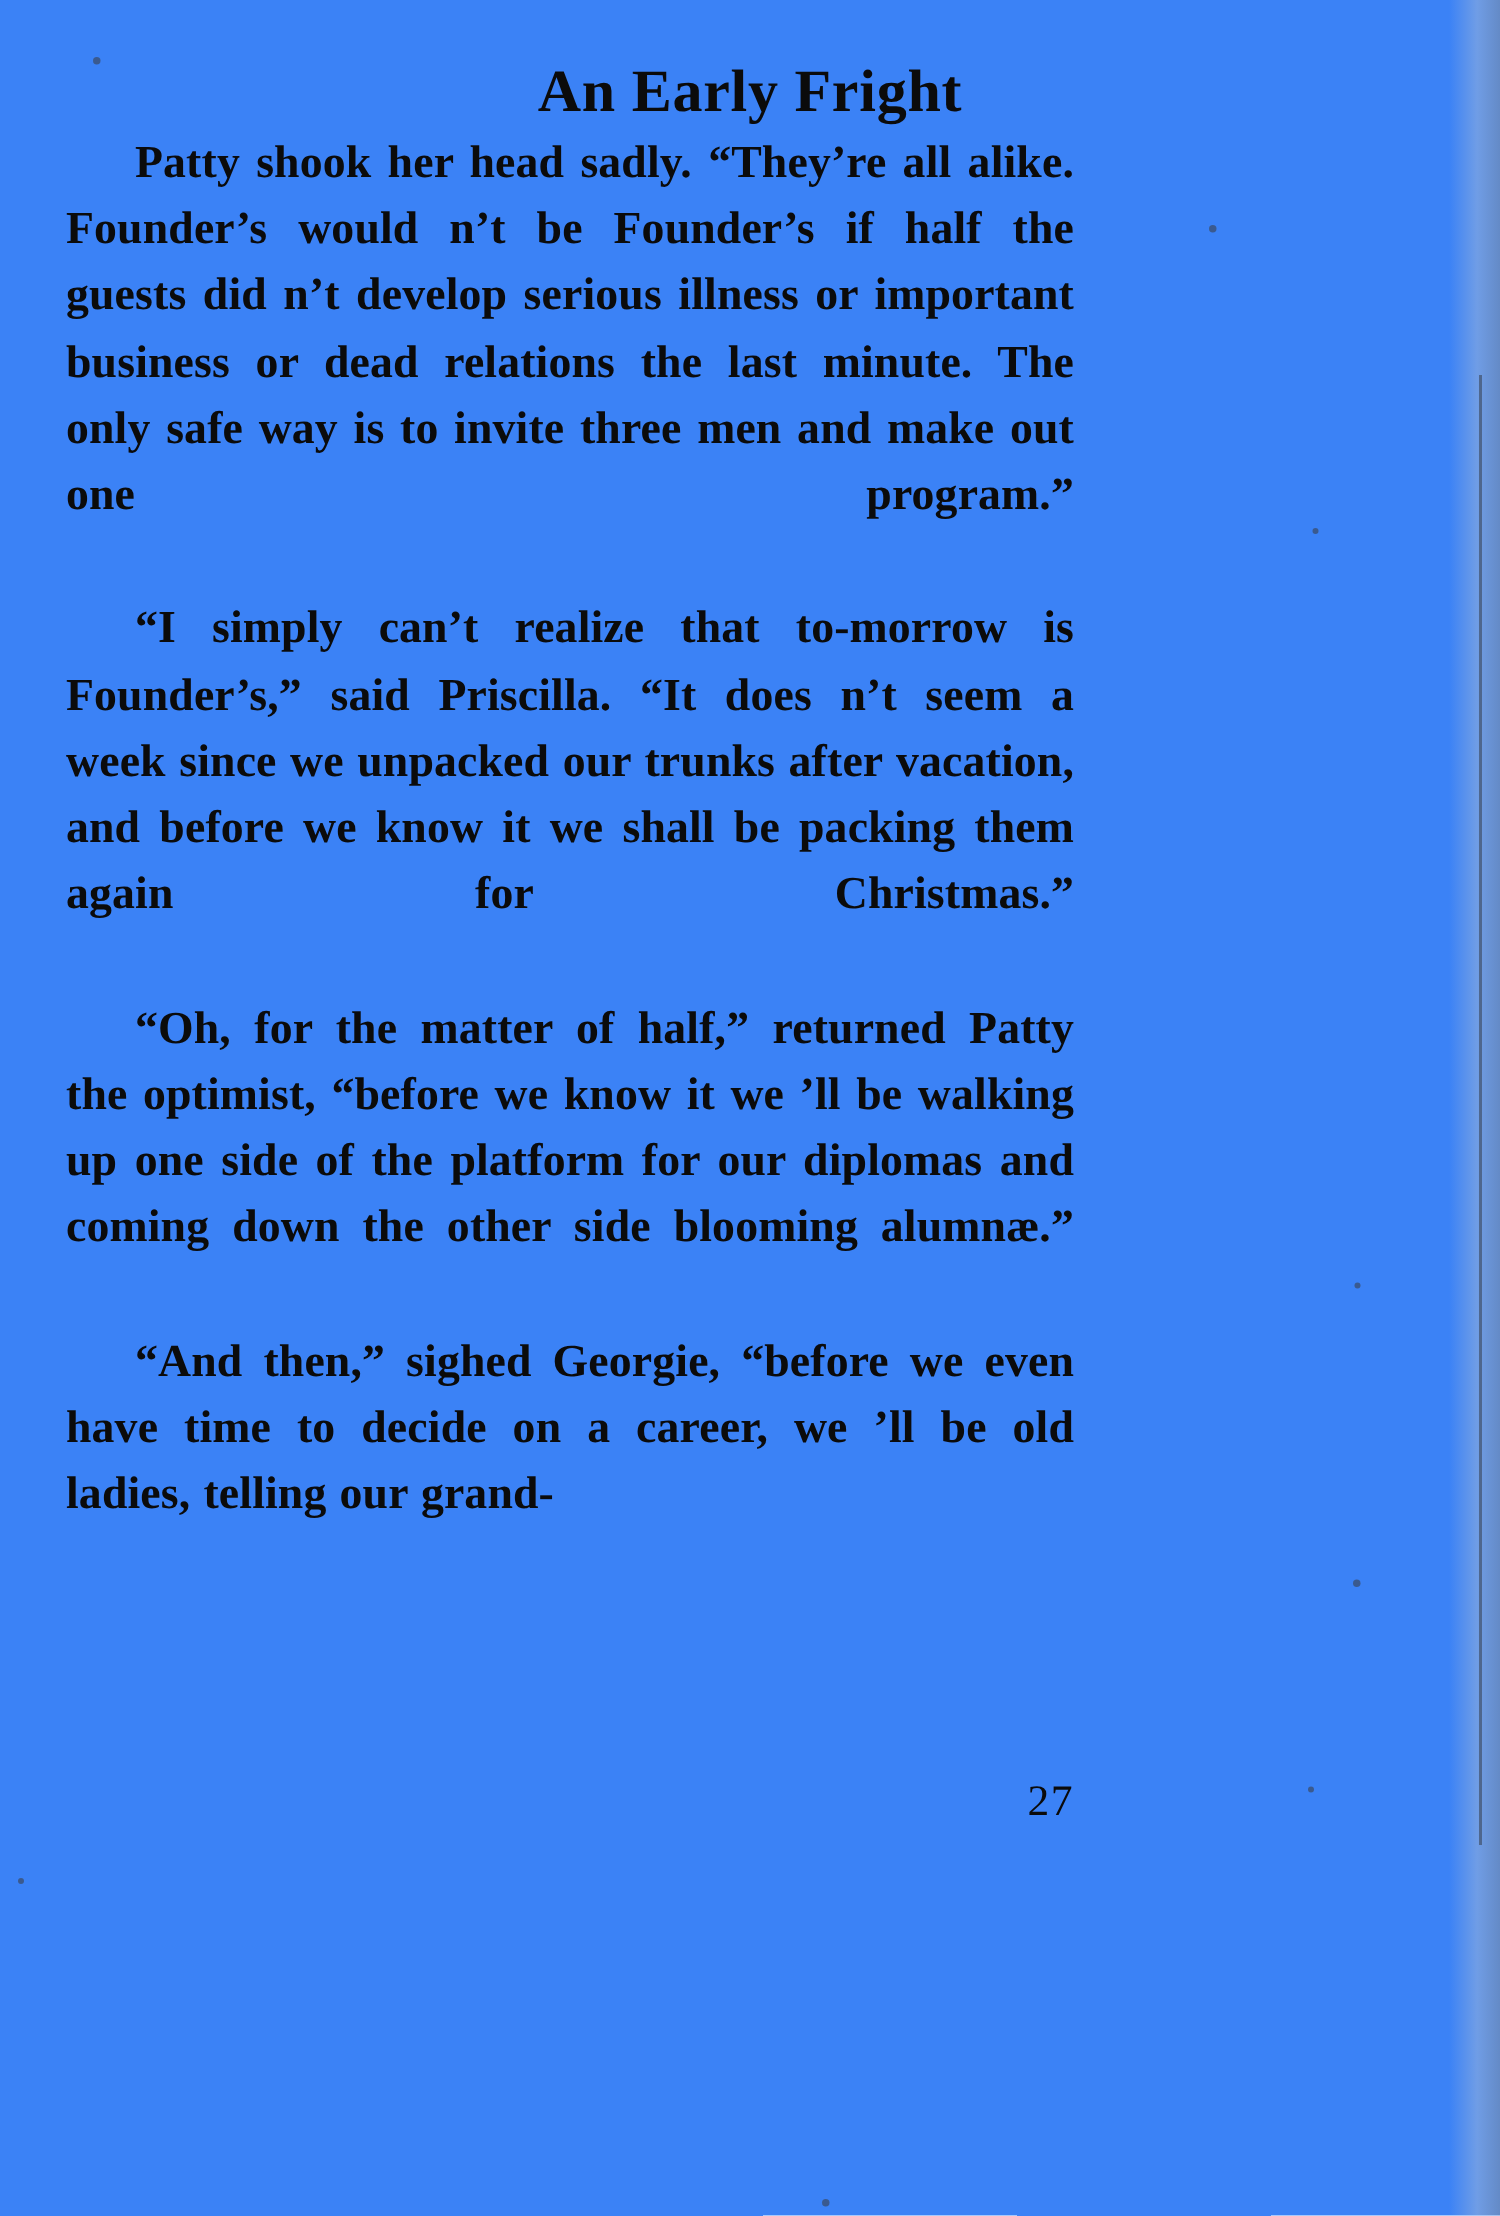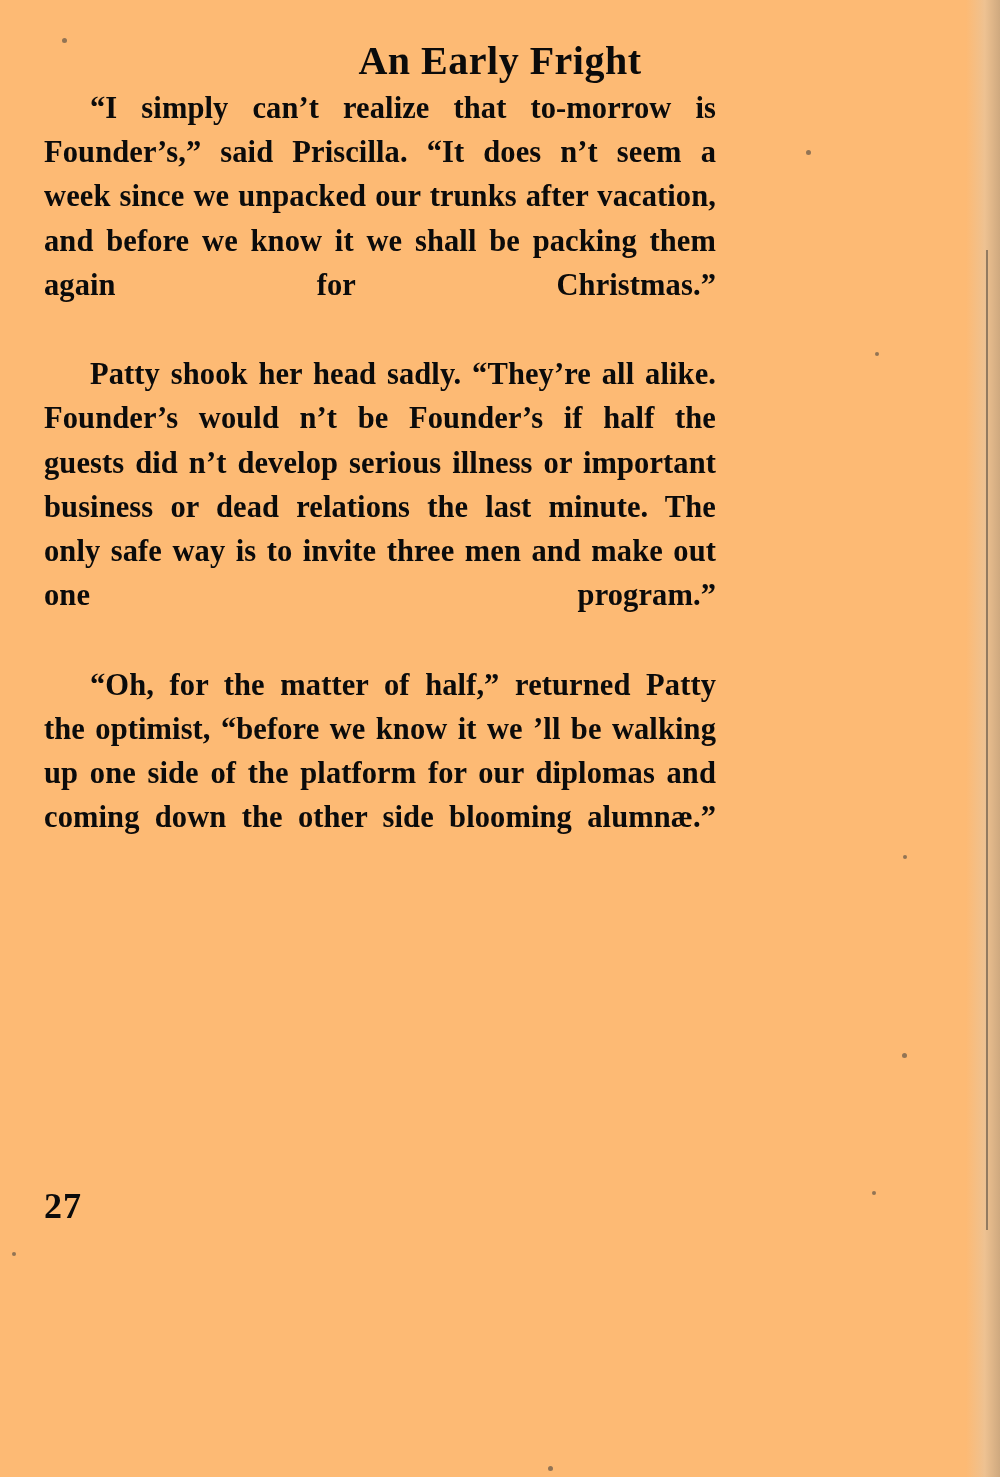--- a/index.html
+++ b/index.html
@@ -12,21 +12,21 @@
     height: 1477px;
     position: relative;
     overflow: hidden;
     font-family: "Liberation Serif", "DejaVu Serif", serif;
     color: #0b0b0b;
   }
 
   .page {
     position: absolute;
     inset: 0;
-    background: #fdba74;
+    background: #3b82f6;
   }
 
   
   .scan-edge-right {
     position: absolute;
     top: 0;
     right: 0;
     width: 34px;
     height: 100%;
     background: linear-gradient(to right, rgba(255,255,255,0) 0%, rgba(210,208,200,0.35) 55%, rgba(150,148,140,0.45) 100%);
@@ -86,23 +86,23 @@
     width: 100%;
   }
   .para.no-stretch::after { display: none; }
 
   .folio {
     position: absolute;
     top: 1185px;
     left: 0;
     width: 672px;
     margin-left: 44px;
-    text-align: left;
-    font-size: 36px;
-    font-weight: 700;
+    text-align: right;
+    font-size: 29px;
+    font-weight: 400;
     letter-spacing: 1px;
   }
 </style>
 </head>
 <body>
 
 <div class="page">
 
   <div class="scan-edge-right"></div>
 
@@ -111,19 +111,20 @@
   <span class="speck" style="left:875px; top:352px; width:4px; height:4px;"></span>
   <span class="speck" style="left:903px; top:855px; width:4px; height:4px;"></span>
   <span class="speck" style="left:902px; top:1053px; width:5px; height:5px;"></span>
   <span class="speck" style="left:872px; top:1191px; width:4px; height:4px;"></span>
   <span class="speck" style="left:12px; top:1252px; width:4px; height:4px;"></span>
   <span class="speck" style="left:548px; top:1466px; width:5px; height:5px;"></span>
 
   <h1 class="page-title">An Early Fright</h1>
 
   <div class="body-text">
+    <p class="para">Patty shook her head sadly.  “They’re all alike.  Founder’s would n’t be Founder’s if half the guests did n’t develop serious illness or important business or dead relations the last minute.  The only safe way is to invite three men and make out one program.”</p>
     <p class="para">“I simply can’t realize that to-morrow is Founder’s,” said Priscilla.  “It does n’t seem a week since we unpacked our trunks after vacation, and before we know it we shall be packing them again for Christmas.”</p>
-    <p class="para">Patty shook her head sadly.  “They’re all alike.  Founder’s would n’t be Founder’s if half the guests did n’t develop serious illness or important business or dead relations the last minute.  The only safe way is to invite three men and make out one program.”</p>
     <p class="para">“Oh, for the matter of half,” returned Patty the optimist, “before we know it we ’ll be walking up one side of the platform for our diplomas and coming down the other side blooming alumnæ.”</p>
+    <p class="para no-stretch">“And then,” sighed Georgie, “before we even have time to decide on a career, we ’ll be old ladies, telling our grand-</p>
   </div>
 
   <div class="folio">27</div>
 </div>
 
 </body></html>

